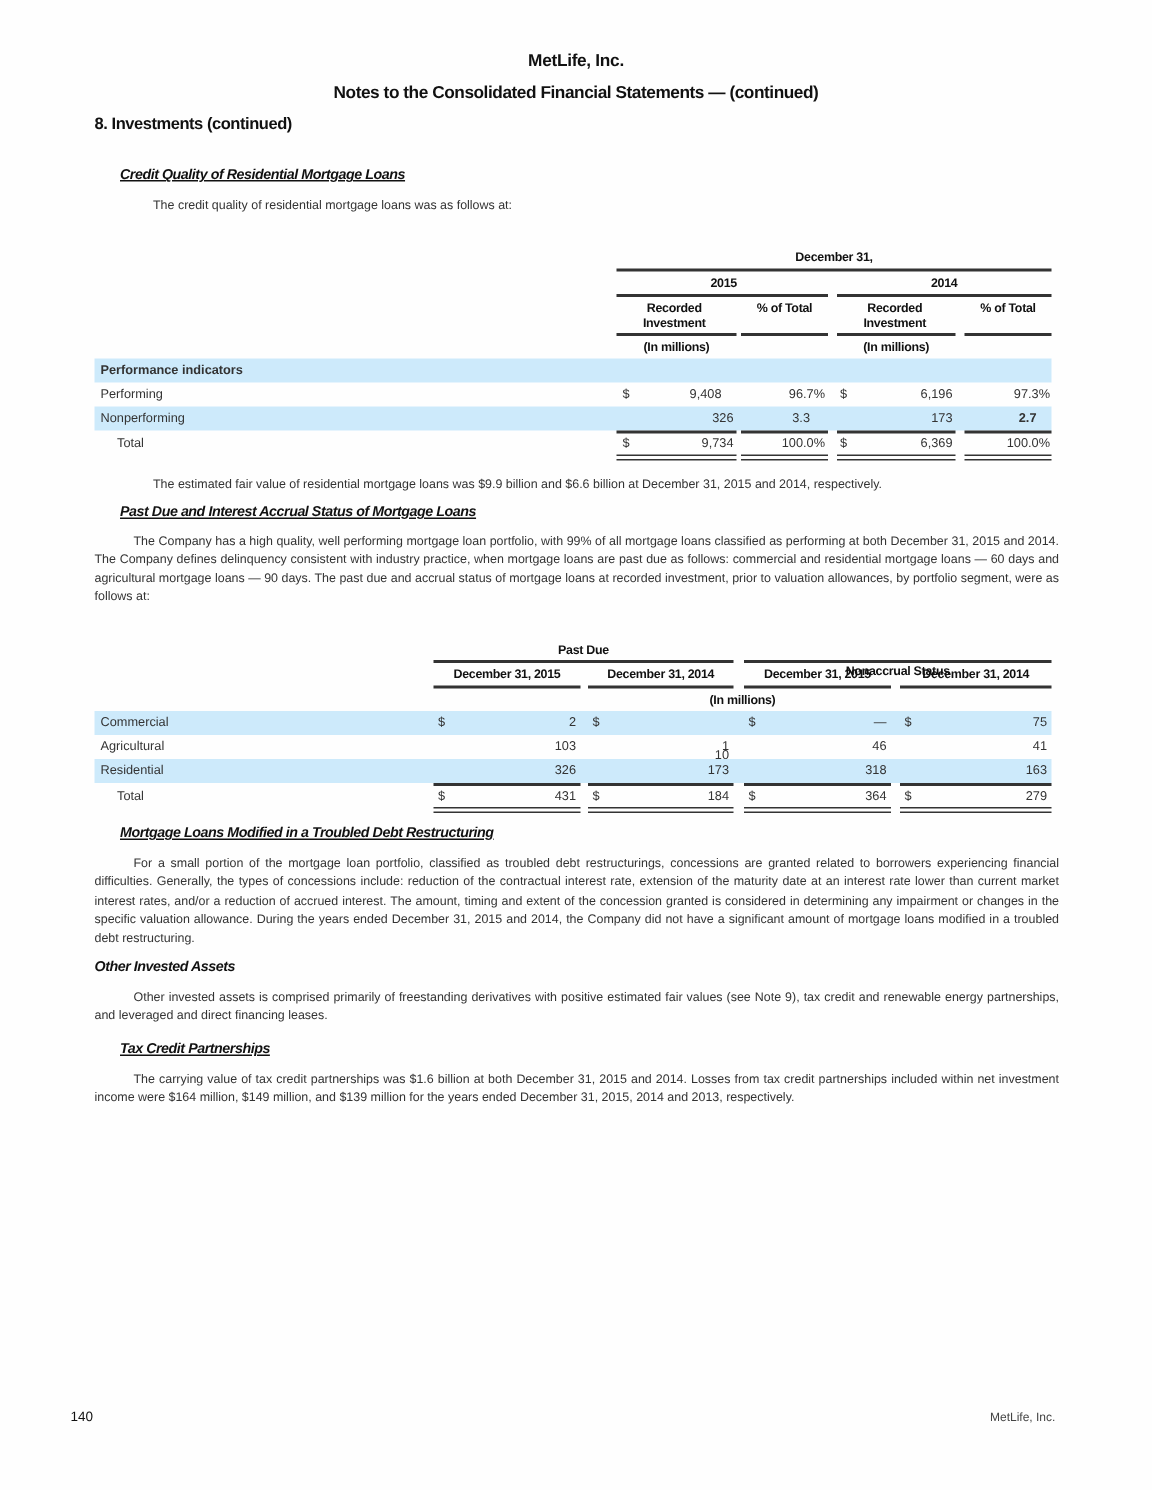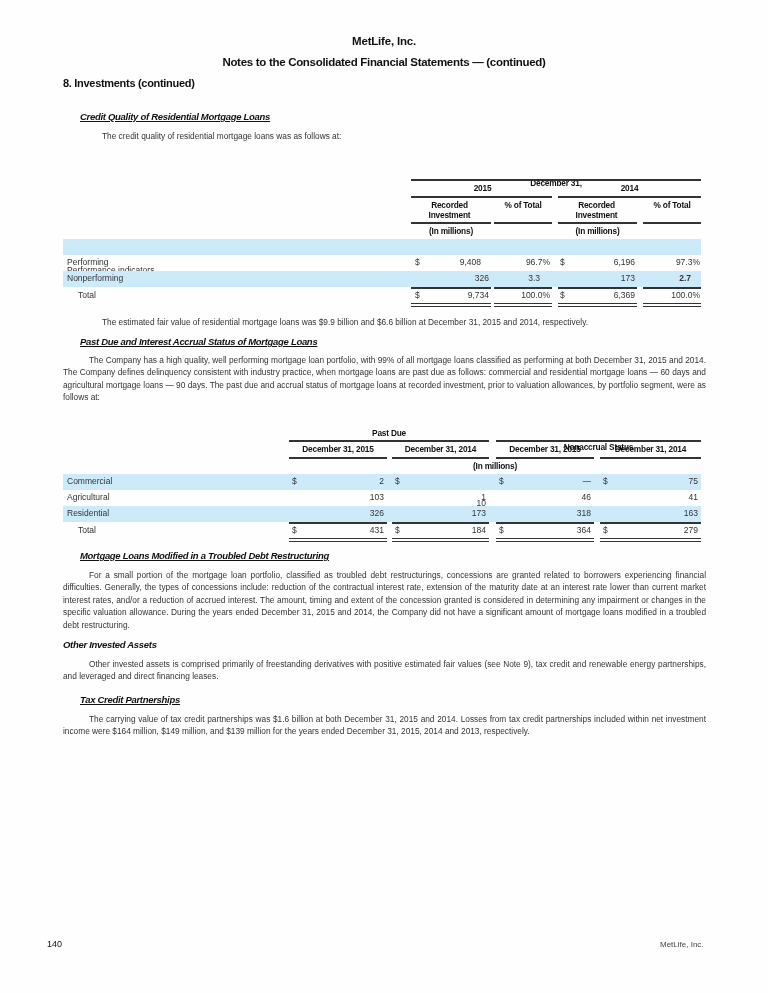--- a/index.html
+++ b/index.html
@@ -6,21 +6,21 @@
   html, body { width: 768px; height: 993px; background: #fefefe; }
   body { position: relative; font-family: "Liberation Sans", sans-serif; color: #222; font-size: 9px; }
   .hdr1 { position: absolute; top: 35px; left: 0; width: 768px; text-align: center; font-weight: bold; font-size: 11.5px; color: #111; letter-spacing: -0.2px; }
   .hdr2 { position: absolute; top: 56px; left: 0; width: 768px; text-align: center; font-weight: bold; font-size: 11.5px; color: #111; letter-spacing: -0.3px; }
   .sec { position: absolute; top: 77px; left: 63px; font-weight: bold; font-size: 11px; color: #111; letter-spacing: -0.3px; }
   .sub { position: absolute; font-weight: bold; font-style: italic; font-size: 9.5px; color: #111; text-decoration: underline; letter-spacing: -0.3px; }
   .sub.nou { text-decoration: none; }
   .para { position: absolute; left: 63px; width: 643px; font-size: 8.3px; line-height: 12.4px; color: #333; text-align: justify; }
   .para .ind { display: inline-block; width: 26px; }
   .intro { position: absolute; font-size: 8.3px; color: #333; }
-  .bold { font-weight: normal; color: #111; margin-top: 24px; }
+  .bold { font-weight: bold; color: #111; }
   .rowbg { position: absolute; background: #cdeafb; height: 16px; }
   .cell { position: absolute; font-size: 8.5px; color: #333; white-space: nowrap; }
   .num { text-align: right; }
   .hline { position: absolute; height: 2px; background: #333; }
   .dline { position: absolute; height: 4px; border-top: 1.5px solid #333; border-bottom: 1.5px solid #333; }
   .ch { position: absolute; text-align: center; font-weight: bold; font-size: 8.3px; color: #111; line-height: 10px; letter-spacing: -0.2px; }
   .footer-l { position: absolute; top: 939px; left: 47px; font-weight: normal; font-size: 9px; color: #111; }
   .footer-r { position: absolute; top: 940px; left: 660px; font-size: 8px; color: #444; }
 </style>
 </head>
@@ -28,21 +28,21 @@
 
 <div class="hdr1">MetLife, Inc.</div>
 <div class="hdr2">Notes to the Consolidated Financial Statements — (continued)</div>
 <div class="sec">8. Investments (continued)</div>
 
 <div class="sub" style="top:111px; left:80px;">Credit Quality of Residential Mortgage Loans</div>
 <div class="intro" style="top:131px; left:102px;">The credit quality of residential mortgage loans was as follows at:</div>
 
 <div>
 
-  <div class="ch" style="top:166px; left:411px; width:290px;margin-top:12px;">December 31,</div>
+  <div class="ch" style="top:166px; left:411px; width:290px;">December 31,</div>
   <div class="hline" style="top:179px; left:411px; width:290px;"></div>
   <div class="ch" style="top:183px; left:411px; width:143px;">2015</div>
   <div class="ch" style="top:183px; left:558px; width:143px;">2014</div>
   <div class="hline" style="top:196px; left:411px; width:141px;"></div>
   <div class="hline" style="top:196px; left:558px; width:143px;"></div>
   <div class="ch" style="top:200px; left:411px; width:77px;">Recorded Investment</div>
   <div class="ch" style="top:200px; left:494px; width:58px;">% of Total</div>
   <div class="ch" style="top:200px; left:558px; width:77px;">Recorded Investment</div>
   <div class="ch" style="top:200px; left:643px; width:58px;">% of Total</div>
   <div class="hline" style="top:222px; left:411px; width:80px;"></div>

